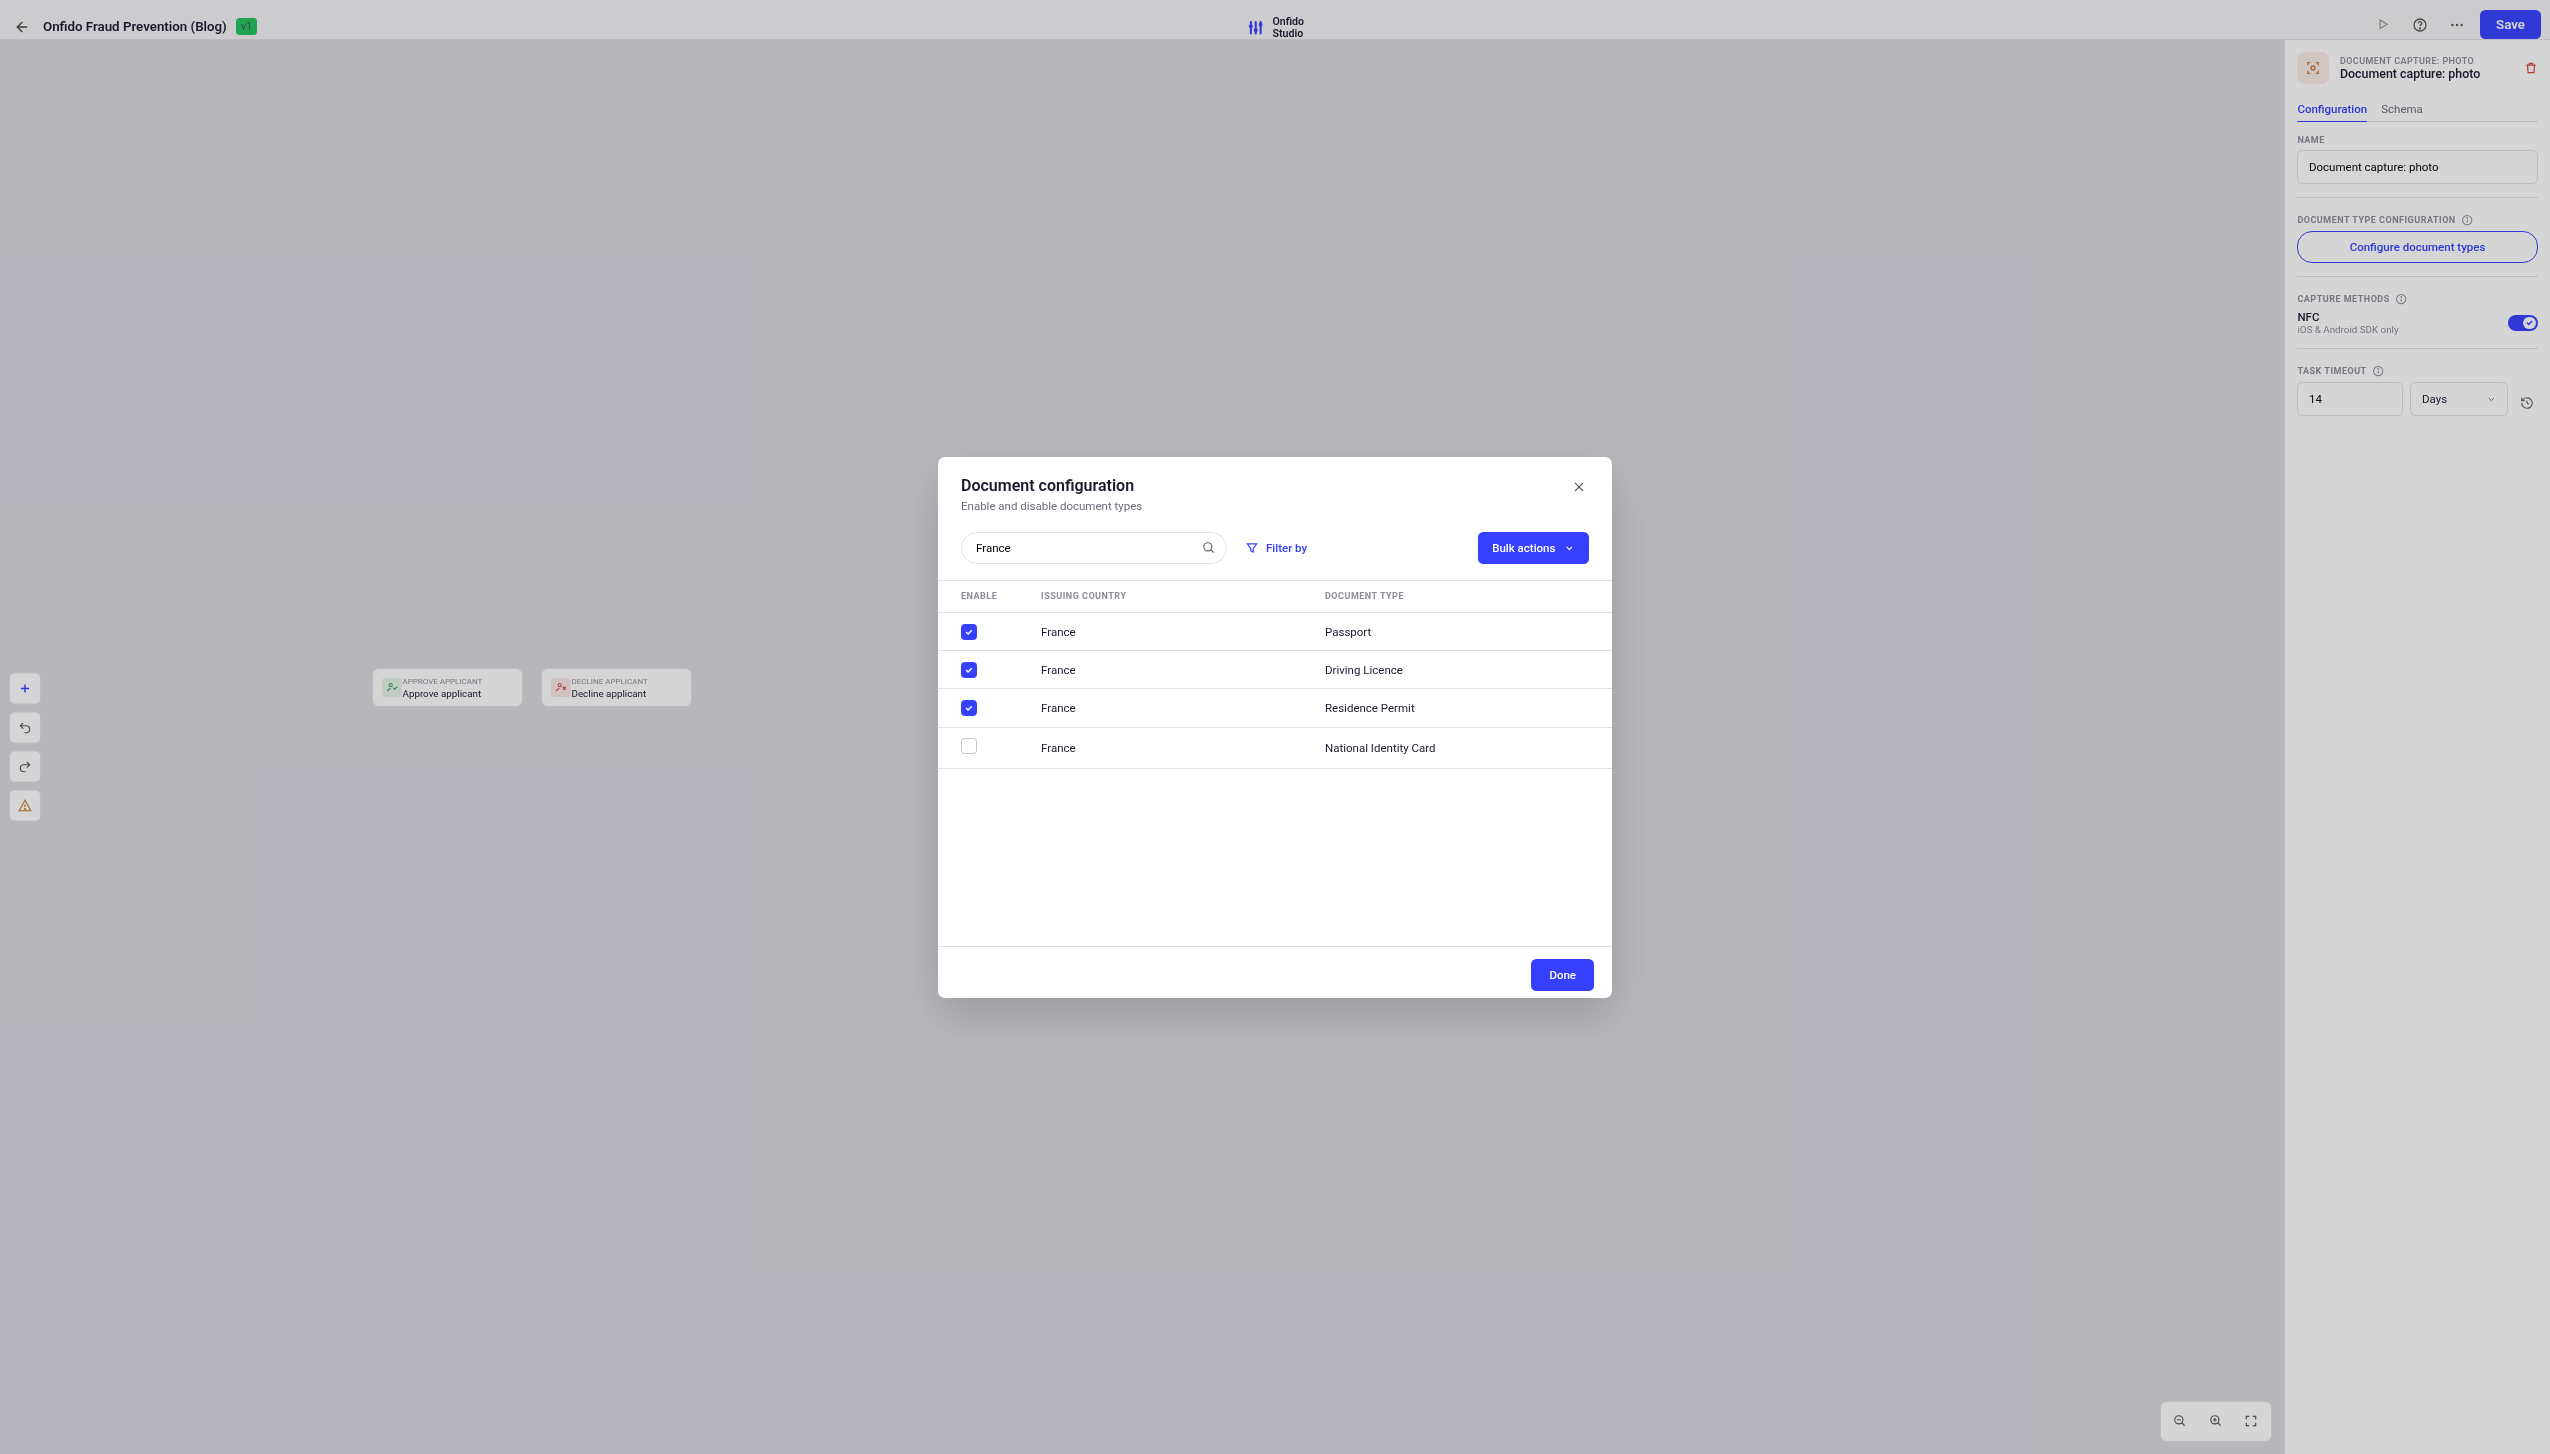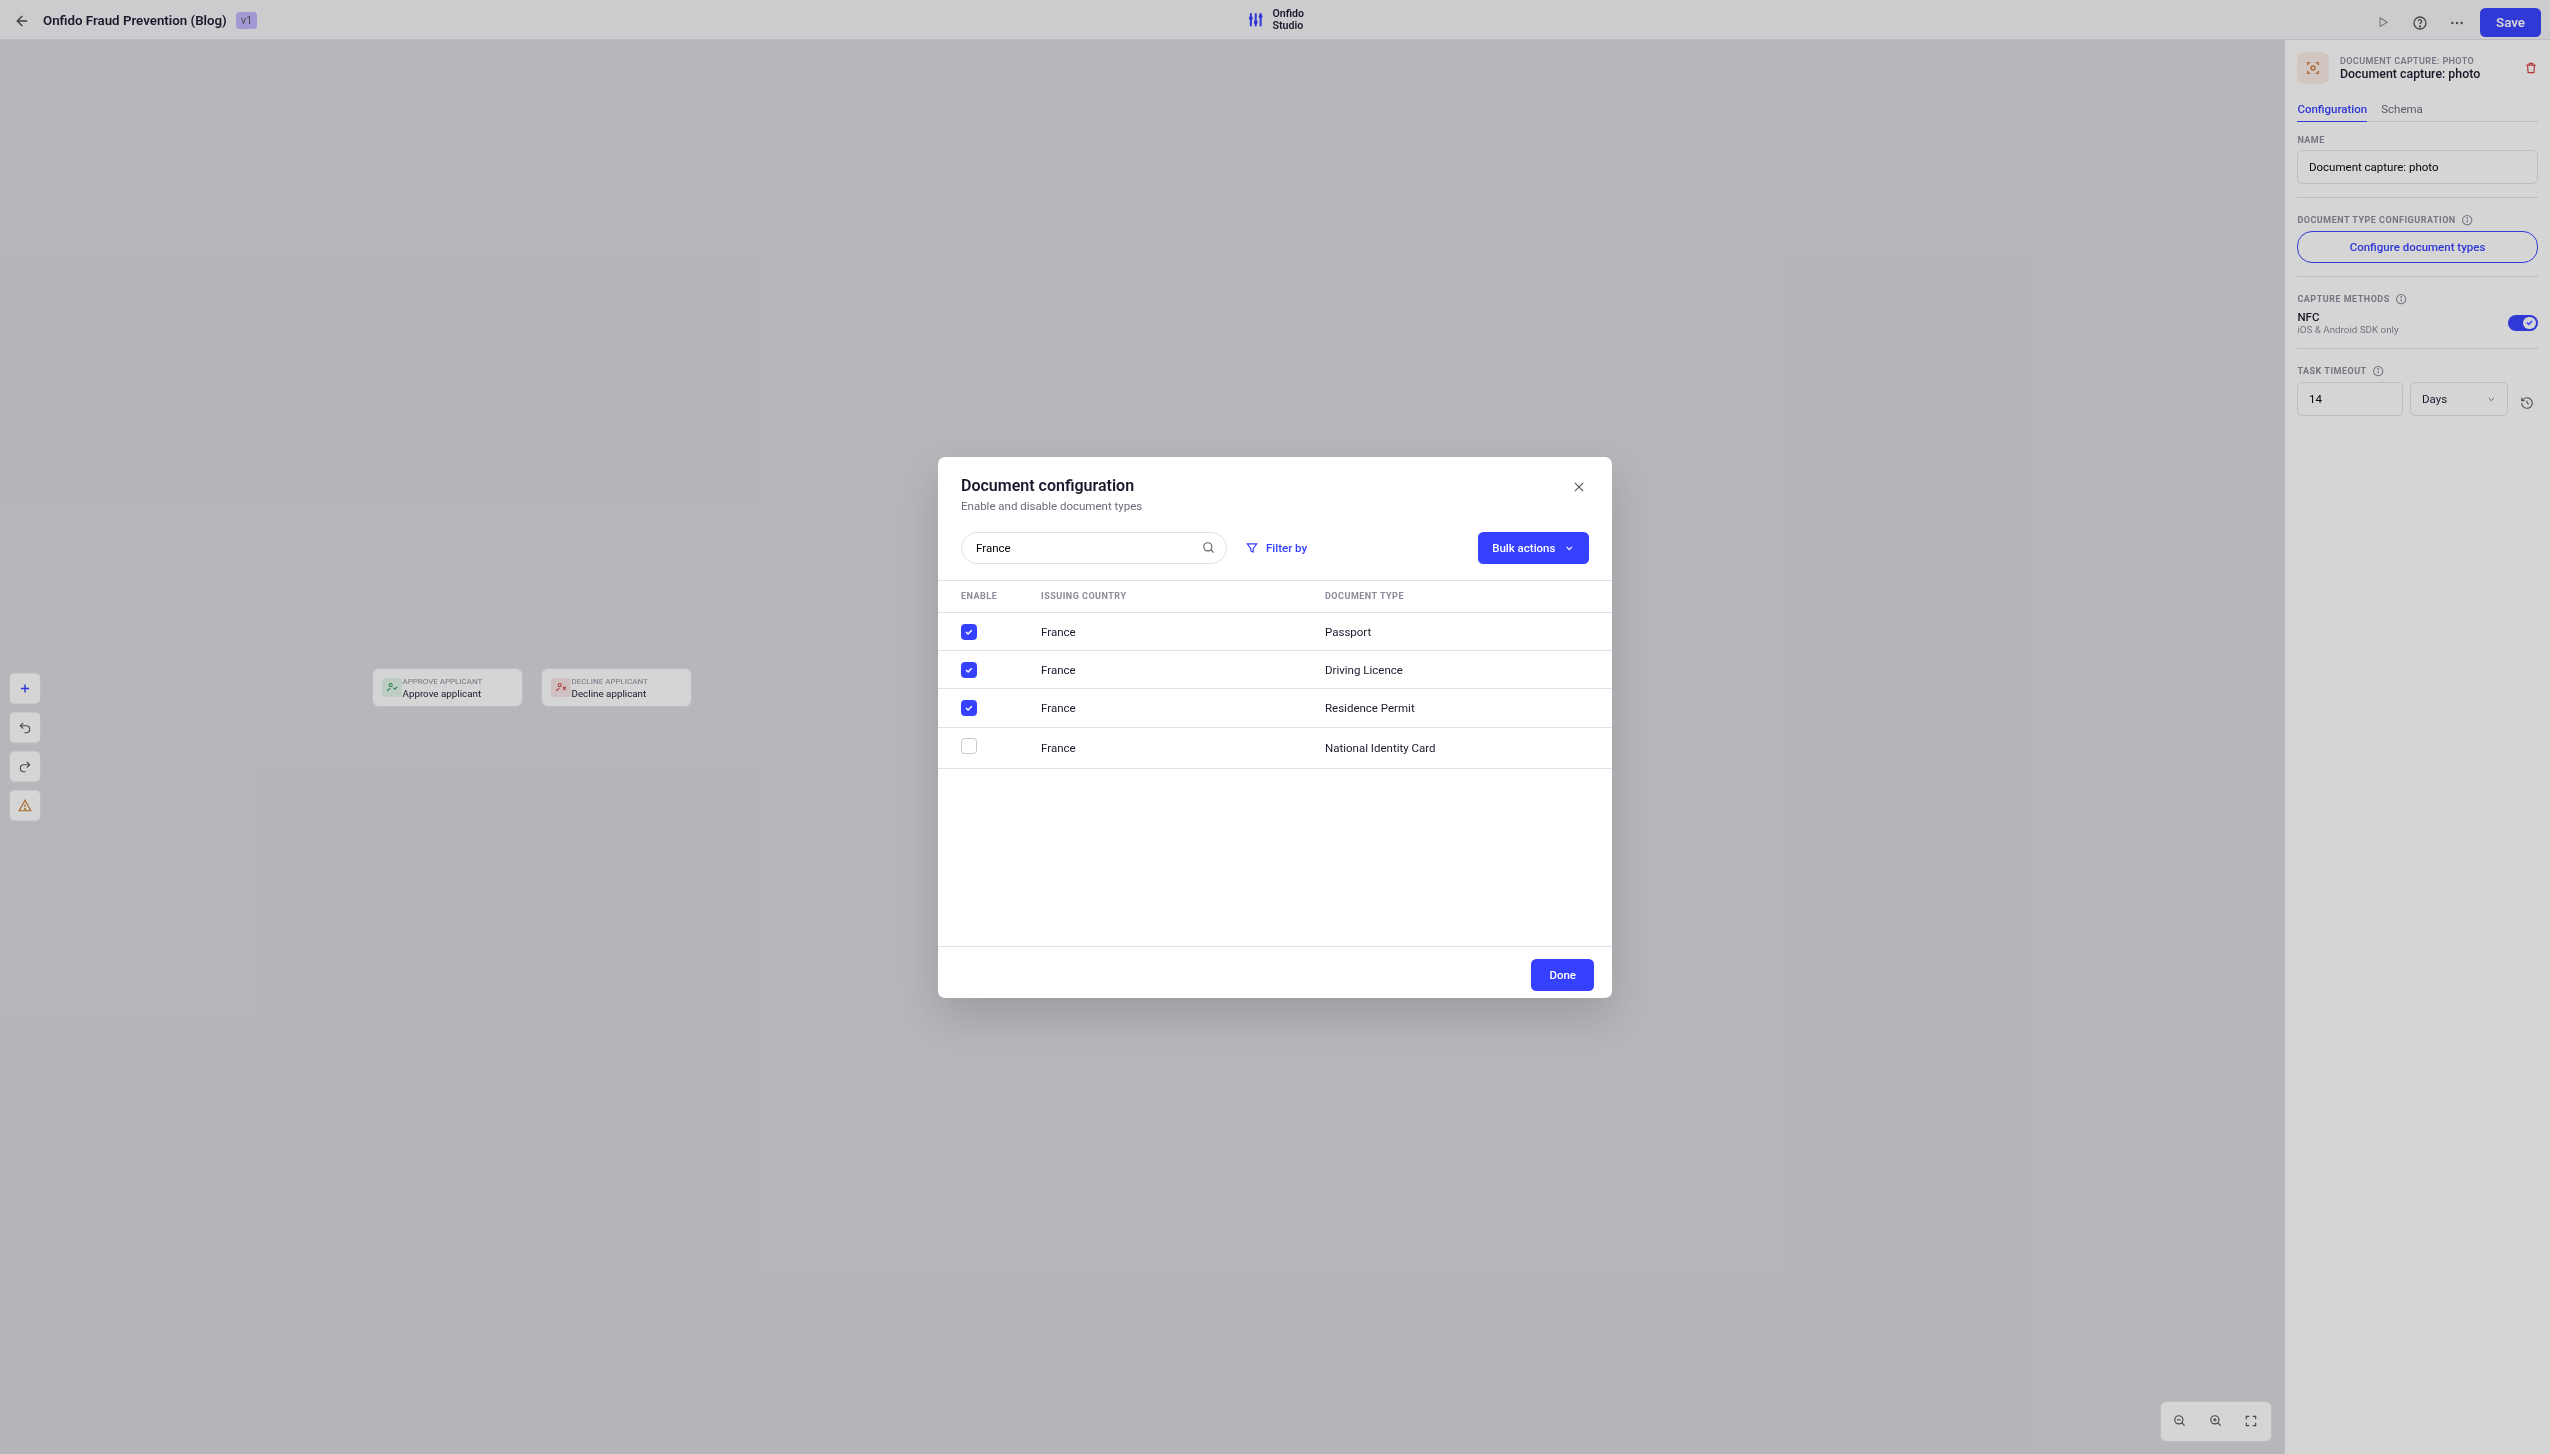--- a/index.html
+++ b/index.html
@@ -11,25 +11,25 @@
     --border:#e0e0e6;
     --bg:#fafafb;
     --bg-app:#d8d8dd;
     --red:#d93b3b;
   }
   *{box-sizing:border-box;margin:0;padding:0;font-family:-apple-system,BlinkMacSystemFont,"Segoe UI",Roboto,Helvetica,Arial,sans-serif}
   html,body{width:100%;height:100%;overflow:hidden}
   body{background:var(--bg-app);font-size:12.4px;color:var(--text)}
 
   
-  .topbar{position:relative;height:40px;background:#f5f5f7;display:flex;align-items:flex-start;padding:8px 9px;border-bottom:0.9px solid var(--border)}
+  .topbar{position:relative;height:40px;background:#f5f5f7;display:flex;align-items:flex-end;padding:0 9px;border-bottom:0.9px solid var(--border)}
   .topbar .left{display:flex;align-items:center;gap:9px}
   .back-btn{width:25px;height:25px;display:flex;align-items:center;justify-content:center;cursor:pointer;border-radius:3.5px}
   .title{font-weight:600;font-size:13.3px}
-  .version-chip{background:#c4b5fd;color:#555;padding:1.8px 5.3px;border-radius:3.5px;font-size:10.6px}
+  .version-chip{background:#22c55e;color:#555;padding:1.8px 5.3px;border-radius:3.5px;font-size:10.6px}
   .brand{position:absolute;left:50%;transform:translateX(-50%);display:flex;align-items:center;gap:7px}
   .brand-text{font-size:10.6px;line-height:11.5px;font-weight:600}
   .topbar .right{margin-left:auto;display:flex;align-items:center;gap:9px}
   .icon-btn{width:28px;height:28px;border-radius:5.3px;display:flex;align-items:center;justify-content:center;cursor:pointer}
   .save-btn{background:var(--purple);color:#fff;font-weight:600;padding:7px 16px;border-radius:5.3px;border:none;cursor:pointer}
 
   
   .canvas{position:absolute;top:40px;left:0;right:266px;bottom:0;background:#d9d9de}
 
   

